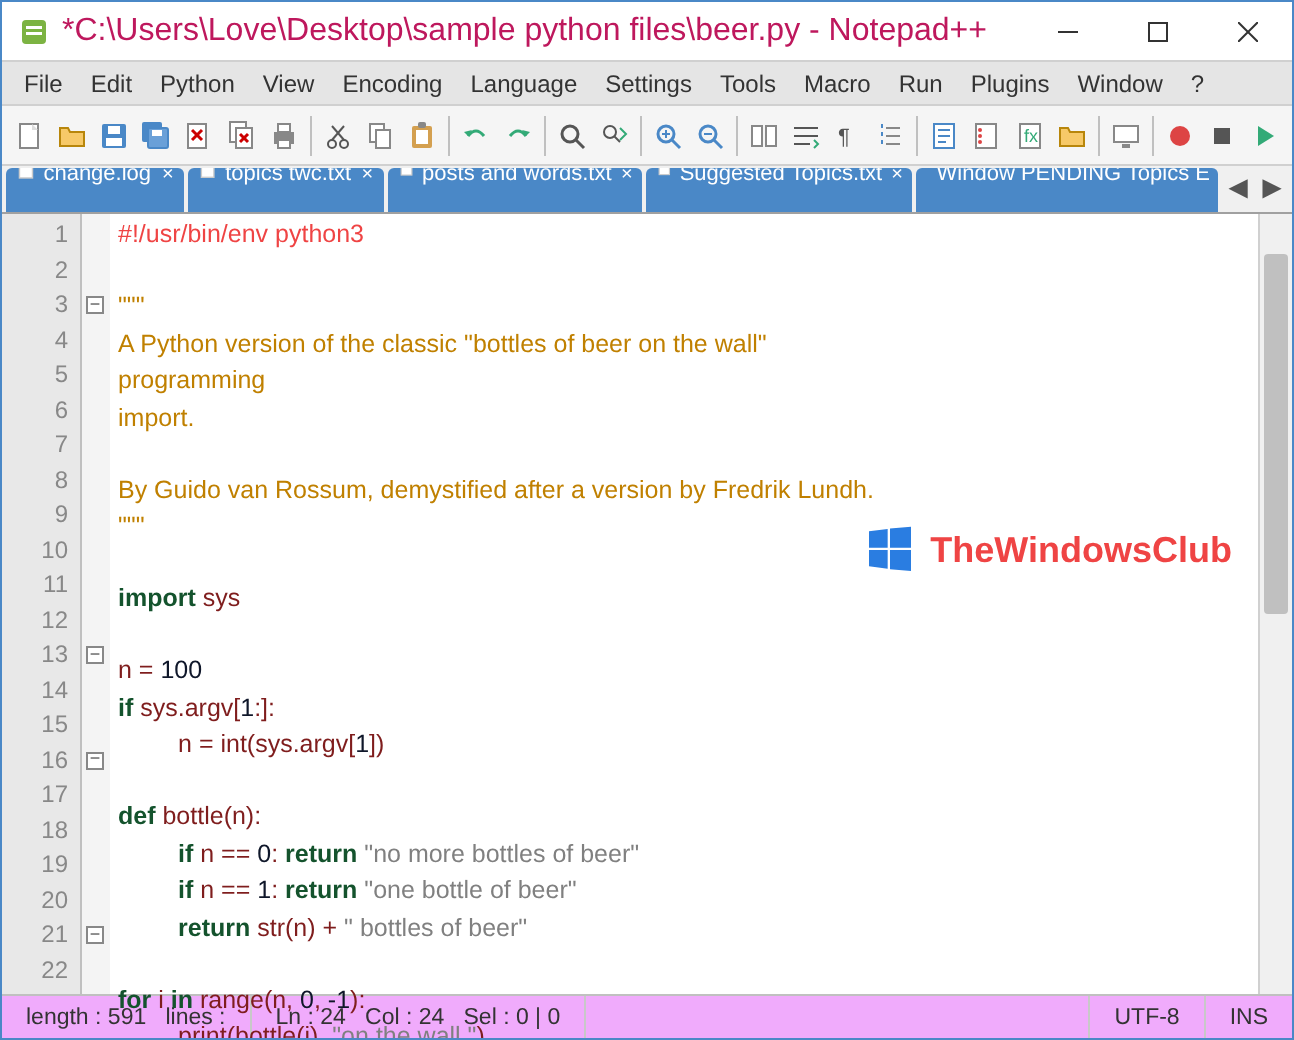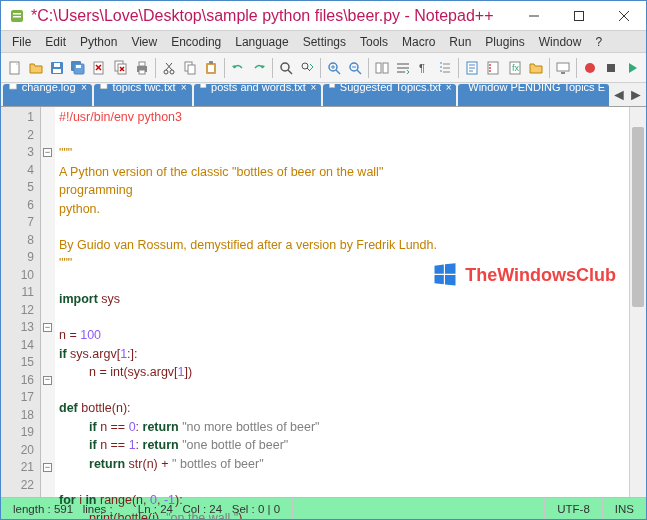--- a/index.html
+++ b/index.html
@@ -27,26 +27,26 @@
 
 .editor-area { display: flex; height: 390px; position: relative; }
 .gutter { width: 40px; background: #e8e8e8; border-right: 1px solid #c0c0c0; text-align: right; padding: 2px 6px 2px 2px; font-family: Consolas, monospace; font-size: 12px; color: #888; line-height: 17.5px; }
 .fold-col { width: 14px; background: #f4f4f4; position: relative; font-family: Consolas, monospace; font-size: 10px; line-height: 17.5px; }
 .fold-box { position: absolute; left: 2px; width: 9px; height: 9px; border: 1px solid #888; background: #fff; display: flex; align-items: center; justify-content: center; font-size: 9px; color: #555; cursor: pointer; }
 .code { flex: 1; font-family: Consolas, "Courier New", monospace; font-size: 12.5px; line-height: 17.5px; padding: 2px 4px; white-space: pre; color: #000; position: relative; }
 .comment { color: #ef4444; text-align: center; }
 .str3 { color: #c08000; }
 .str { color: #808080; }
 .kw { color: #14532d; font-weight: bold; }
-.num { color: #8b5cf6; }
+.num { color: #0f172a; }
 .ident { color: #7f1d1d; }
 .scrollbar-v { width: 17px; background: #f0f0f0; border-left: 1px solid #d0d0d0; position: relative; }
 .scrollbar-v .thumb { position: absolute; top: 20px; left: 2px; right: 2px; height: 180px; background: #c0c0c0; border-radius: 2px; }
 
-.statusbar { height: 22px; background: #86efac; border-top: 1px solid #c0c0c0; display: flex; align-items: center; font-size: 11.5px; color: #333; }
+.statusbar { height: 22px; background: #f0abfc; border-top: 1px solid #c0c0c0; display: flex; align-items: center; font-size: 11.5px; color: #333; }
 .statusbar .cell { padding: 0 12px; border-right: 1px solid #c8c8c8; height: 100%; display: flex; align-items: center; }
 .statusbar .cell:last-child { border-right: none; }
 .statusbar .spacer { flex: 1; }
 
 .watermark { position: absolute; right: 30px; top: 260px; font-size: 18px; font-weight: 600; color: #ef4444; display: flex; align-items: center; gap: 6px; pointer-events: none; }
 .watermark svg { width: 28px; height: 28px; }
 
 svg { display: block; }
 </style>
 </head>
@@ -371,21 +371,21 @@
       <div class="fold-box" style="top: 41px;">−</div>
       <div class="fold-box" style="top: 216px;">−</div>
       <div class="fold-box" style="top: 268.5px;">−</div>
       <div class="fold-box" style="top: 356px;">−</div>
     </div>
   <div class="code" id="code"><span class="comment">#!/usr/bin/env python3</span>
 
 <span class="str3">"""</span>
 <span class="str3">A Python version of the classic "bottles of beer on the wall"</span>
 <span class="str3">programming</span>
-<span class="str3">python.</span>
+<span class="str3">import.</span>
 
 <span class="str3">By Guido van Rossum, demystified after a version by Fredrik Lundh.</span>
 <span class="str3">"""</span>
 
 <span class="kw">import</span><span class="ident"> sys</span>
 
 <span class="ident">n = </span><span class="num">100</span>
 <span class="kw">if </span><span class="ident">sys.argv[</span><span class="num">1</span><span class="ident">:]:</span>
     <span class="ident">n = int(sys.argv[</span><span class="num">1</span><span class="ident">])</span>
 

